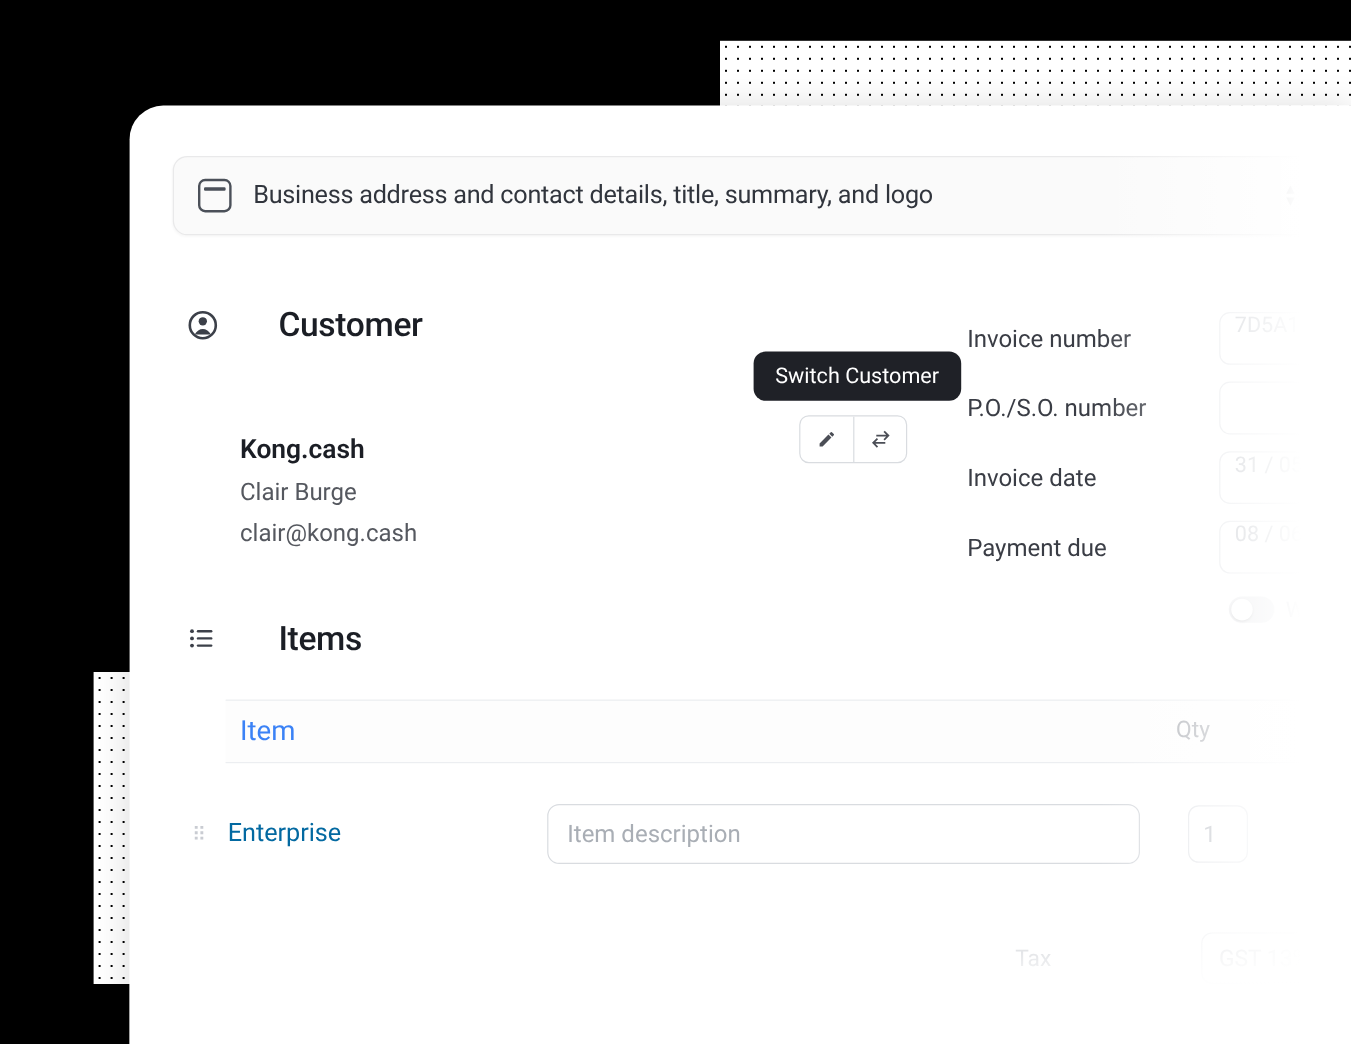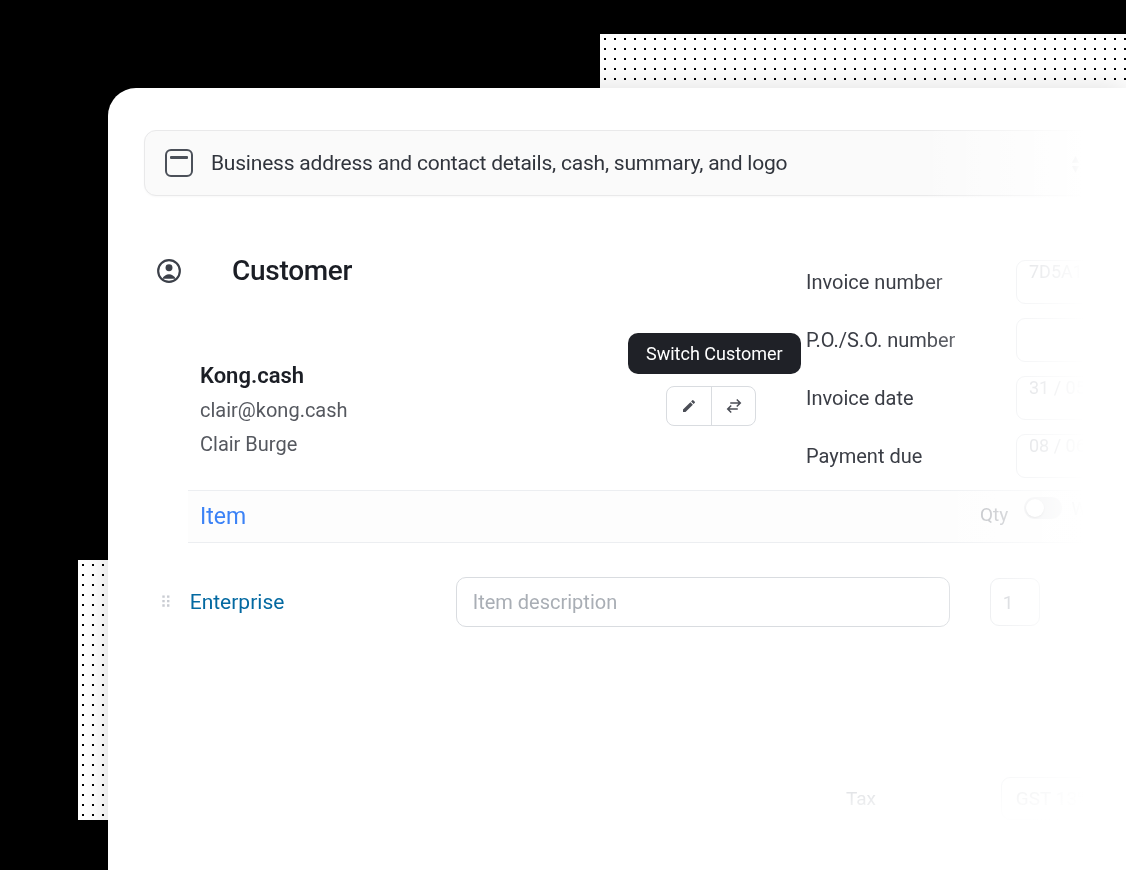--- a/index.html
+++ b/index.html
@@ -70,21 +70,20 @@
   .cust-actions { position: absolute; left: 520px; top: 205px; }
   .tooltip {
     background: #1f2127;
     color: #fff;
     font-size: 18px;
     padding: 10px 18px;
     border-radius: 10px;
     white-space: nowrap;
     margin-bottom: 12px;
     width: max-content;
-    margin-top: 40px;
   }
   .btn-group {
     display: inline-flex;
     border: 1px solid #d9dce0;
     border-radius: 8px;
     overflow: hidden;
     background: #fff;
     margin-left: 38px;
   }
   .btn-group .btn {
@@ -204,39 +203,39 @@
 </head>
 <body>
 
 <div class="dots-bg dots-top"></div>
 <div class="dots-bg dots-left"></div>
 
 <div class="card">
 
   <div class="banner">
     <span class="sq"></span>
-    <span class="banner-text">Business address and contact details, cash, summary, and logo</span>
+    <span class="banner-text">Business address and contact details, title, summary, and logo</span>
     <span class="chev">▴<br>▾</span>
   </div>
 
   <div class="section">
     <span class="section-icon">
       <svg viewBox="0 0 24 24" width="26" height="26" fill="none" stroke="currentColor" stroke-width="2">
         <circle cx="12" cy="12" r="10"></circle>
         <circle cx="12" cy="9" r="3.2" fill="currentColor" stroke="none"></circle>
         <path d="M5.8 19.2c1.3-2.7 3.8-4.2 6.2-4.2s4.9 1.5 6.2 4.2" stroke="none" fill="currentColor"></path>
       </svg>
     </span>
     <span class="section-title">Customer</span>
   </div>
 
   <div class="cust-body">
     <div class="cust-name">Kong.cash</div>
+    <div class="cust-line">Clair Burge</div>
     <div class="cust-line">clair@kong.cash</div>
-    <div class="cust-line">Clair Burge</div>
   </div>
 
   <div class="cust-actions">
     <div class="tooltip">Switch Customer</div>
     <div class="btn-group">
       <div class="btn">
         <svg viewBox="0 0 24 24" width="16" height="16" fill="currentColor">
           <path d="M3 17.25V21h3.75L17.81 9.94l-3.75-3.75L3 17.25zM20.71 7.04a1 1 0 0 0 0-1.41l-2.34-2.34a1 1 0 0 0-1.41 0l-1.83 1.83 3.75 3.75 1.83-1.83z"></path>
         </svg>
       </div>
@@ -264,20 +263,33 @@
     <div class="meta-row">
       <span class="meta-label">Payment due</span>
       <span class="meta-input">08 / 06 / 2</span>
     </div>
     <div class="meta-within">
       <span class="meta-toggle"></span>
       <span>Within</span>
     </div>
   </div>
 
+  <div class="section items-section">
+    <span class="section-icon">
+      <svg viewBox="0 0 24 24" width="24" height="24" fill="currentColor">
+        <circle cx="4" cy="6" r="1.6"></circle>
+          <rect x="8" y="5" width="13" height="2" rx="1"></rect>
+        <circle cx="4" cy="12" r="1.6"></circle>
+          <rect x="8" y="11" width="13" height="2" rx="1"></rect>
+        <circle cx="4" cy="18" r="1.6"></circle>
+          <rect x="8" y="17" width="13" height="2" rx="1"></rect>
+      </svg>
+    </span>
+    <span class="section-title">Items</span>
+  </div>
 
   <div class="items-header">
     <span class="col-item">Item</span>
     <span class="col-qty">Qty</span>
   </div>
 
   <div class="items-row">
     <span class="drag-handle">⠿</span>
     <span class="item-name">Enterprise</span>
     <span class="item-desc">Item description</span>

